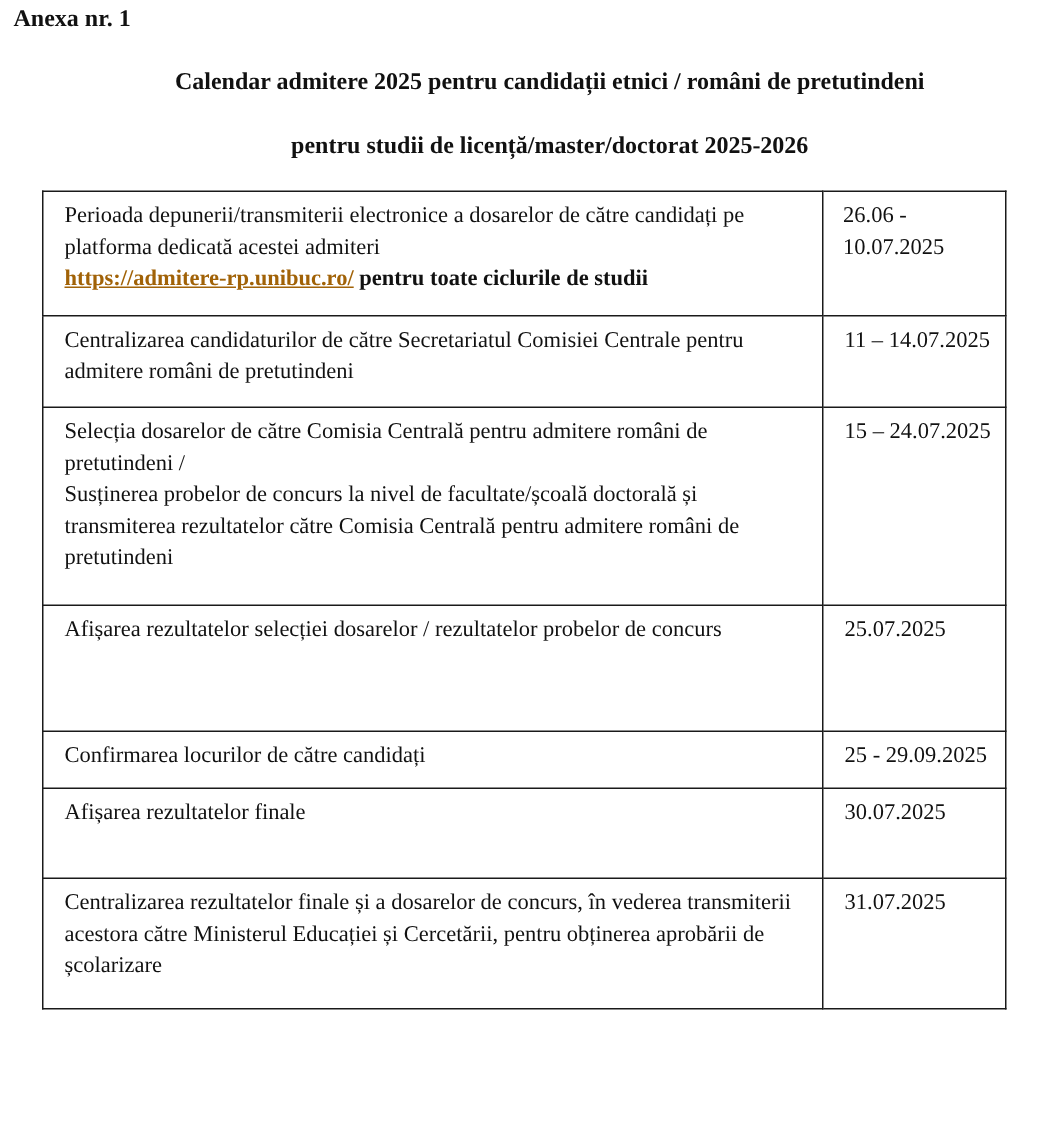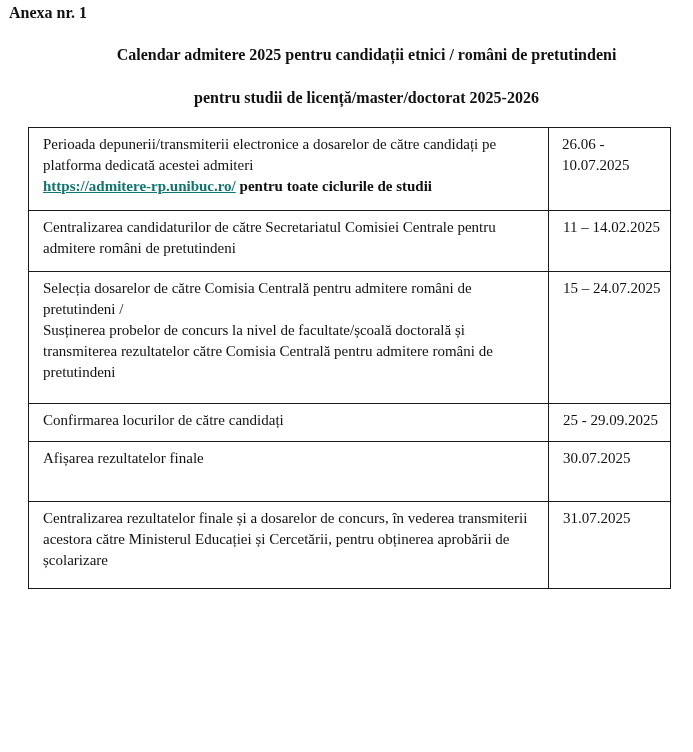--- a/index.html
+++ b/index.html
@@ -37,21 +37,21 @@
     tr.r1 td { height: 76px; }
     tr.r2 td { height: 54px; }
     tr.r3 td { height: 125px; }
     tr.r4 td { height: 77px; }
     tr.r5 td { height: 31px; }
     tr.r6 td { height: 31px; }
     tr.r7 td { height: 31px; }
     tr.r8 td { height: 53px; }
     tr.r9 td { height: 80px; }
     a.link {
-      color: #0f766e; font-weight: bold; 
+      color: #a16207; font-weight: bold; 
     }
     .bold { font-weight: bold; }
   </style>
 </head>
 <body>
 
 <div class="annex">Anexa nr. 1</div>
 <div class="title t1">Calendar admitere 2025 pentru candidații etnici / români de pretutindeni</div>
 <div class="title t2">pentru studii de licență/master/doctorat 2025-2026</div>
 
@@ -63,28 +63,32 @@
         <a class="link" href="#">https://admitere-rp.unibuc.ro/</a>
         <span class="bold">pentru toate ciclurile de studii</span>
       </td>
       <td class="date narrow">
         <span>26.06 -</span><br>
         <span>10.07.2025</span>
       </td>
     </tr>
     <tr class="r2">
       <td class="desc">Centralizarea candidaturilor de către Secretariatul Comisiei Centrale pentru admitere români de pretutindeni</td>
-      <td class="date">11 – 14.02.2025</td>
+      <td class="date">11 – 14.07.2025</td>
     </tr>
     <tr class="r3">
       <td class="desc">
         <span>Selecția dosarelor de către Comisia Centrală pentru admitere români de pretutindeni /</span><br>
         <span>Susținerea probelor de concurs la nivel de facultate/școală doctorală și transmiterea rezultatelor către Comisia Centrală pentru admitere români de pretutindeni</span>
       </td>
       <td class="date">15 – 24.07.2025</td>
+    </tr>
+    <tr class="r4">
+      <td class="desc">Afișarea rezultatelor selecției dosarelor / rezultatelor probelor de concurs</td>
+      <td class="date">25.07.2025</td>
     </tr>
     <tr class="r7">
       <td class="desc">Confirmarea locurilor de către candidați</td>
       <td class="date">25 - 29.09.2025</td>
     </tr>
     <tr class="r8">
       <td class="desc">Afișarea rezultatelor finale</td>
       <td class="date">30.07.2025</td>
     </tr>
     <tr class="r9">

